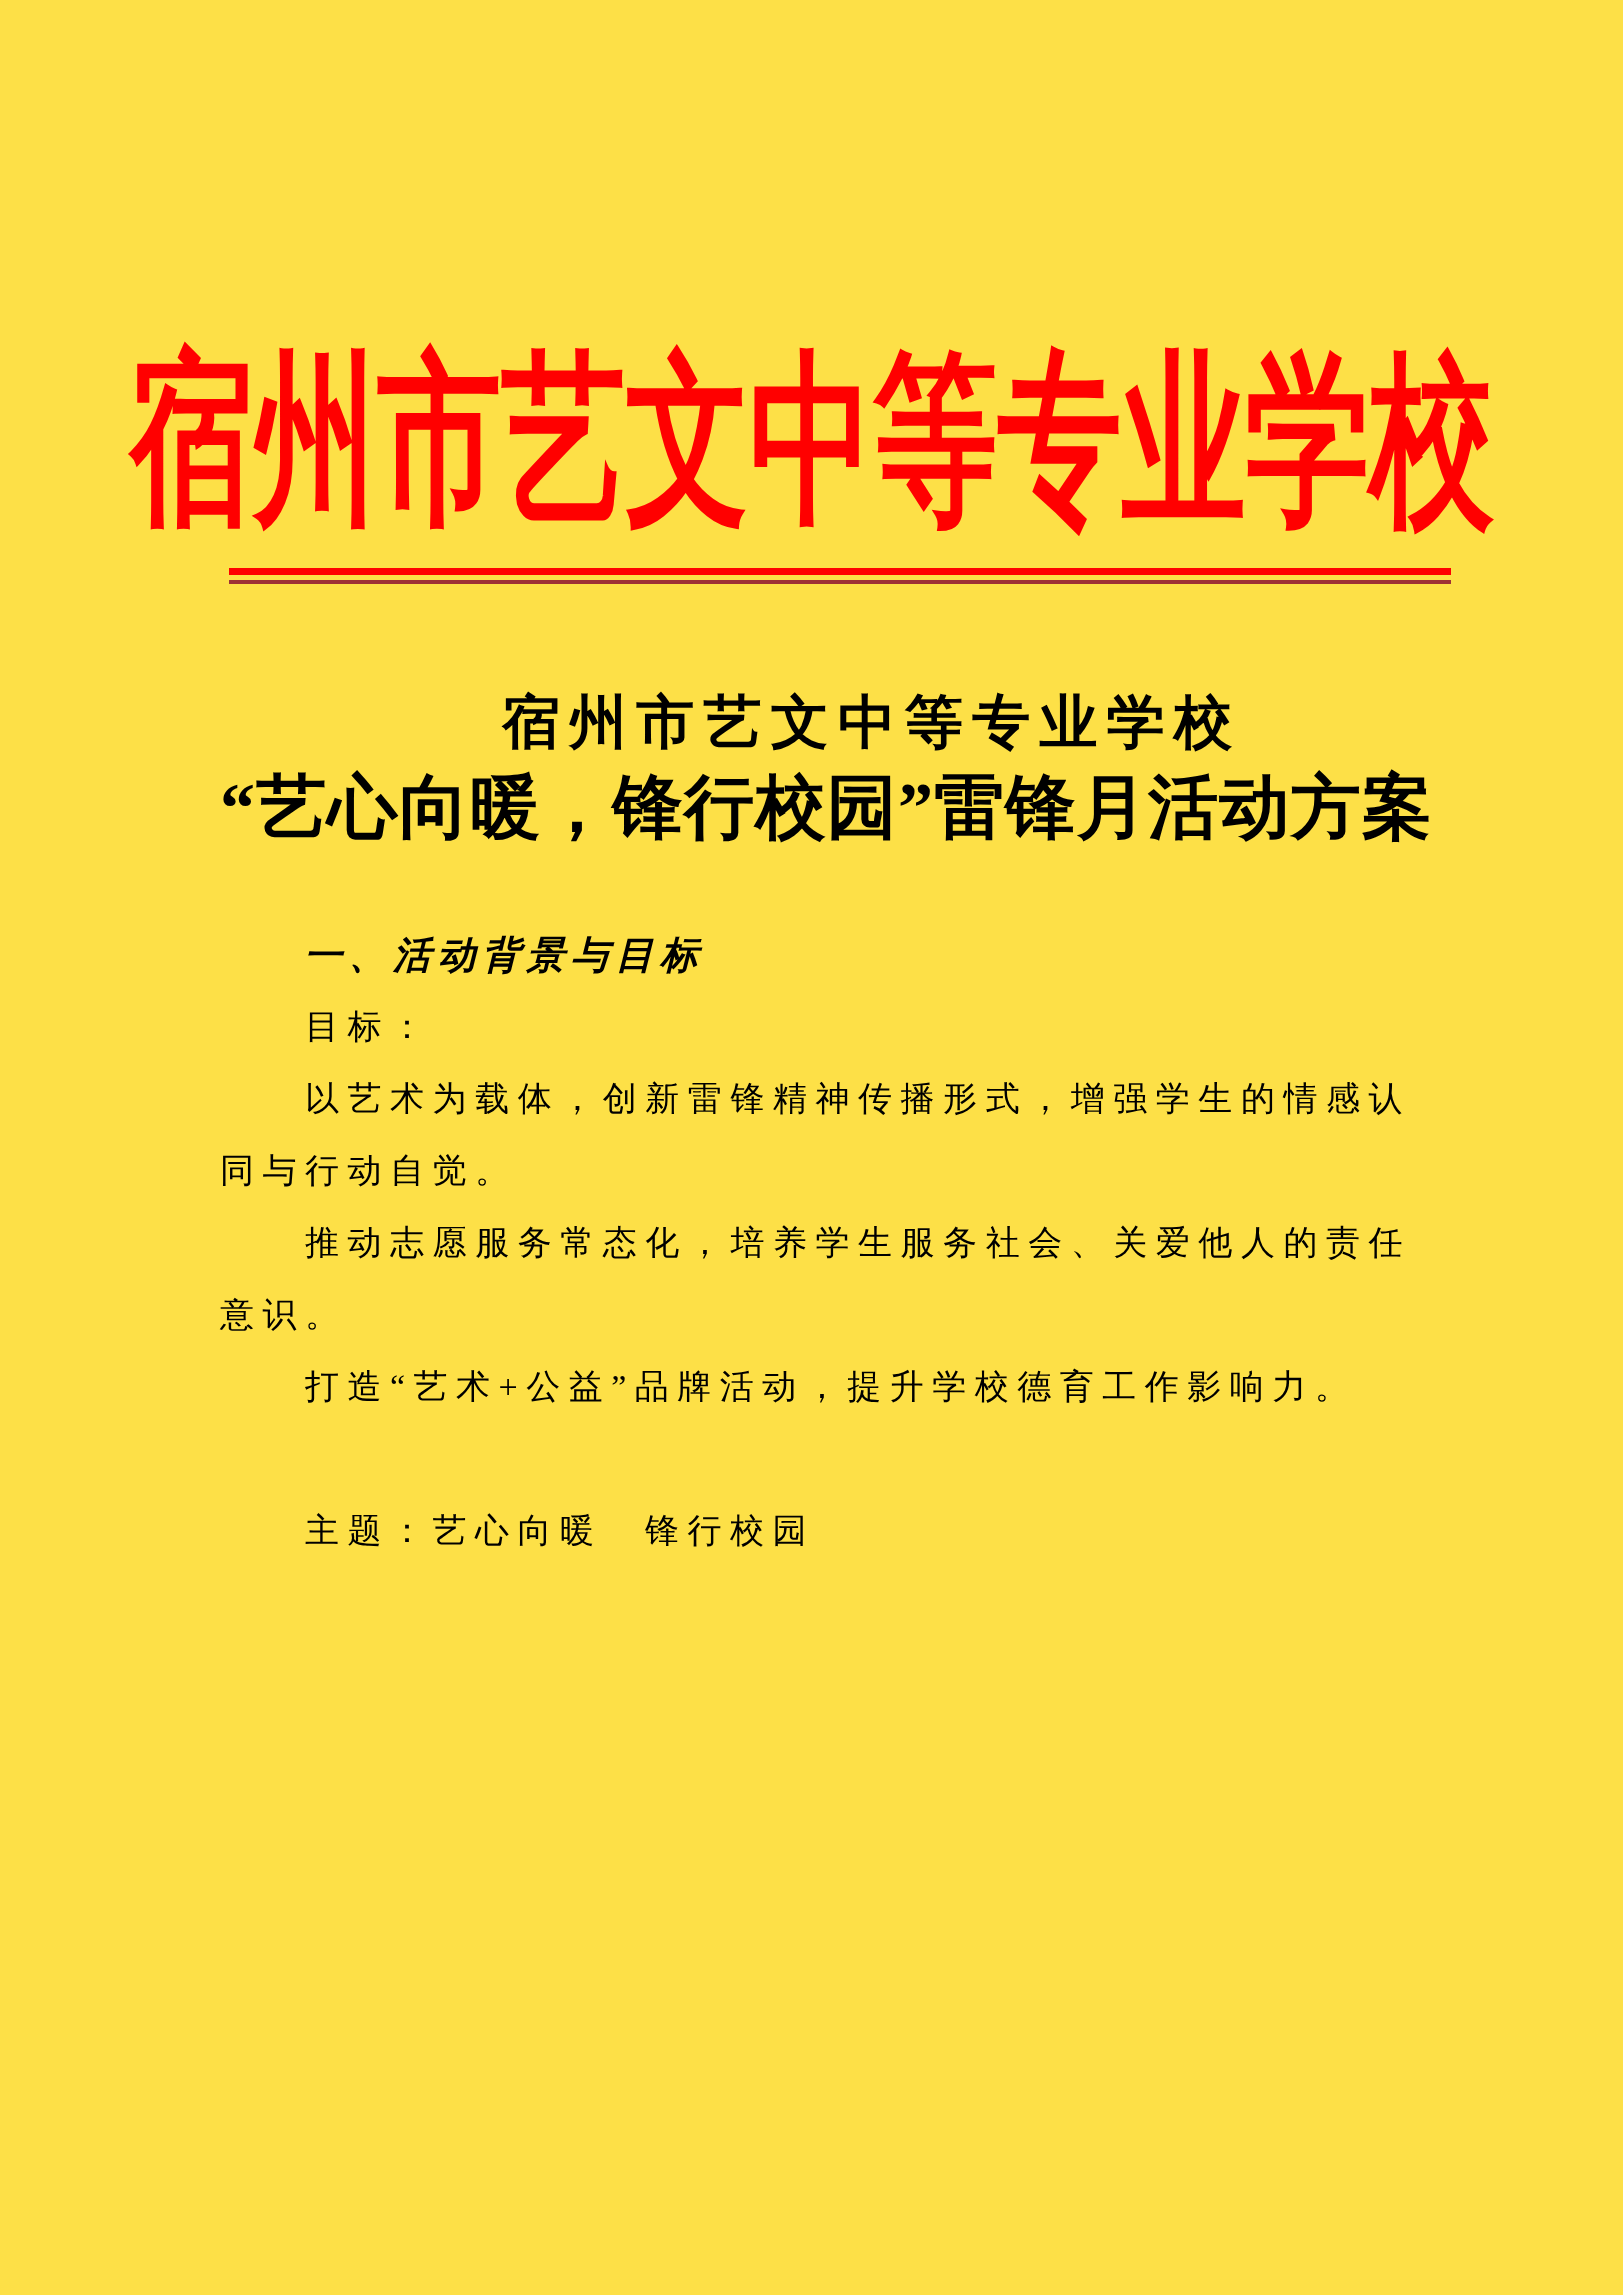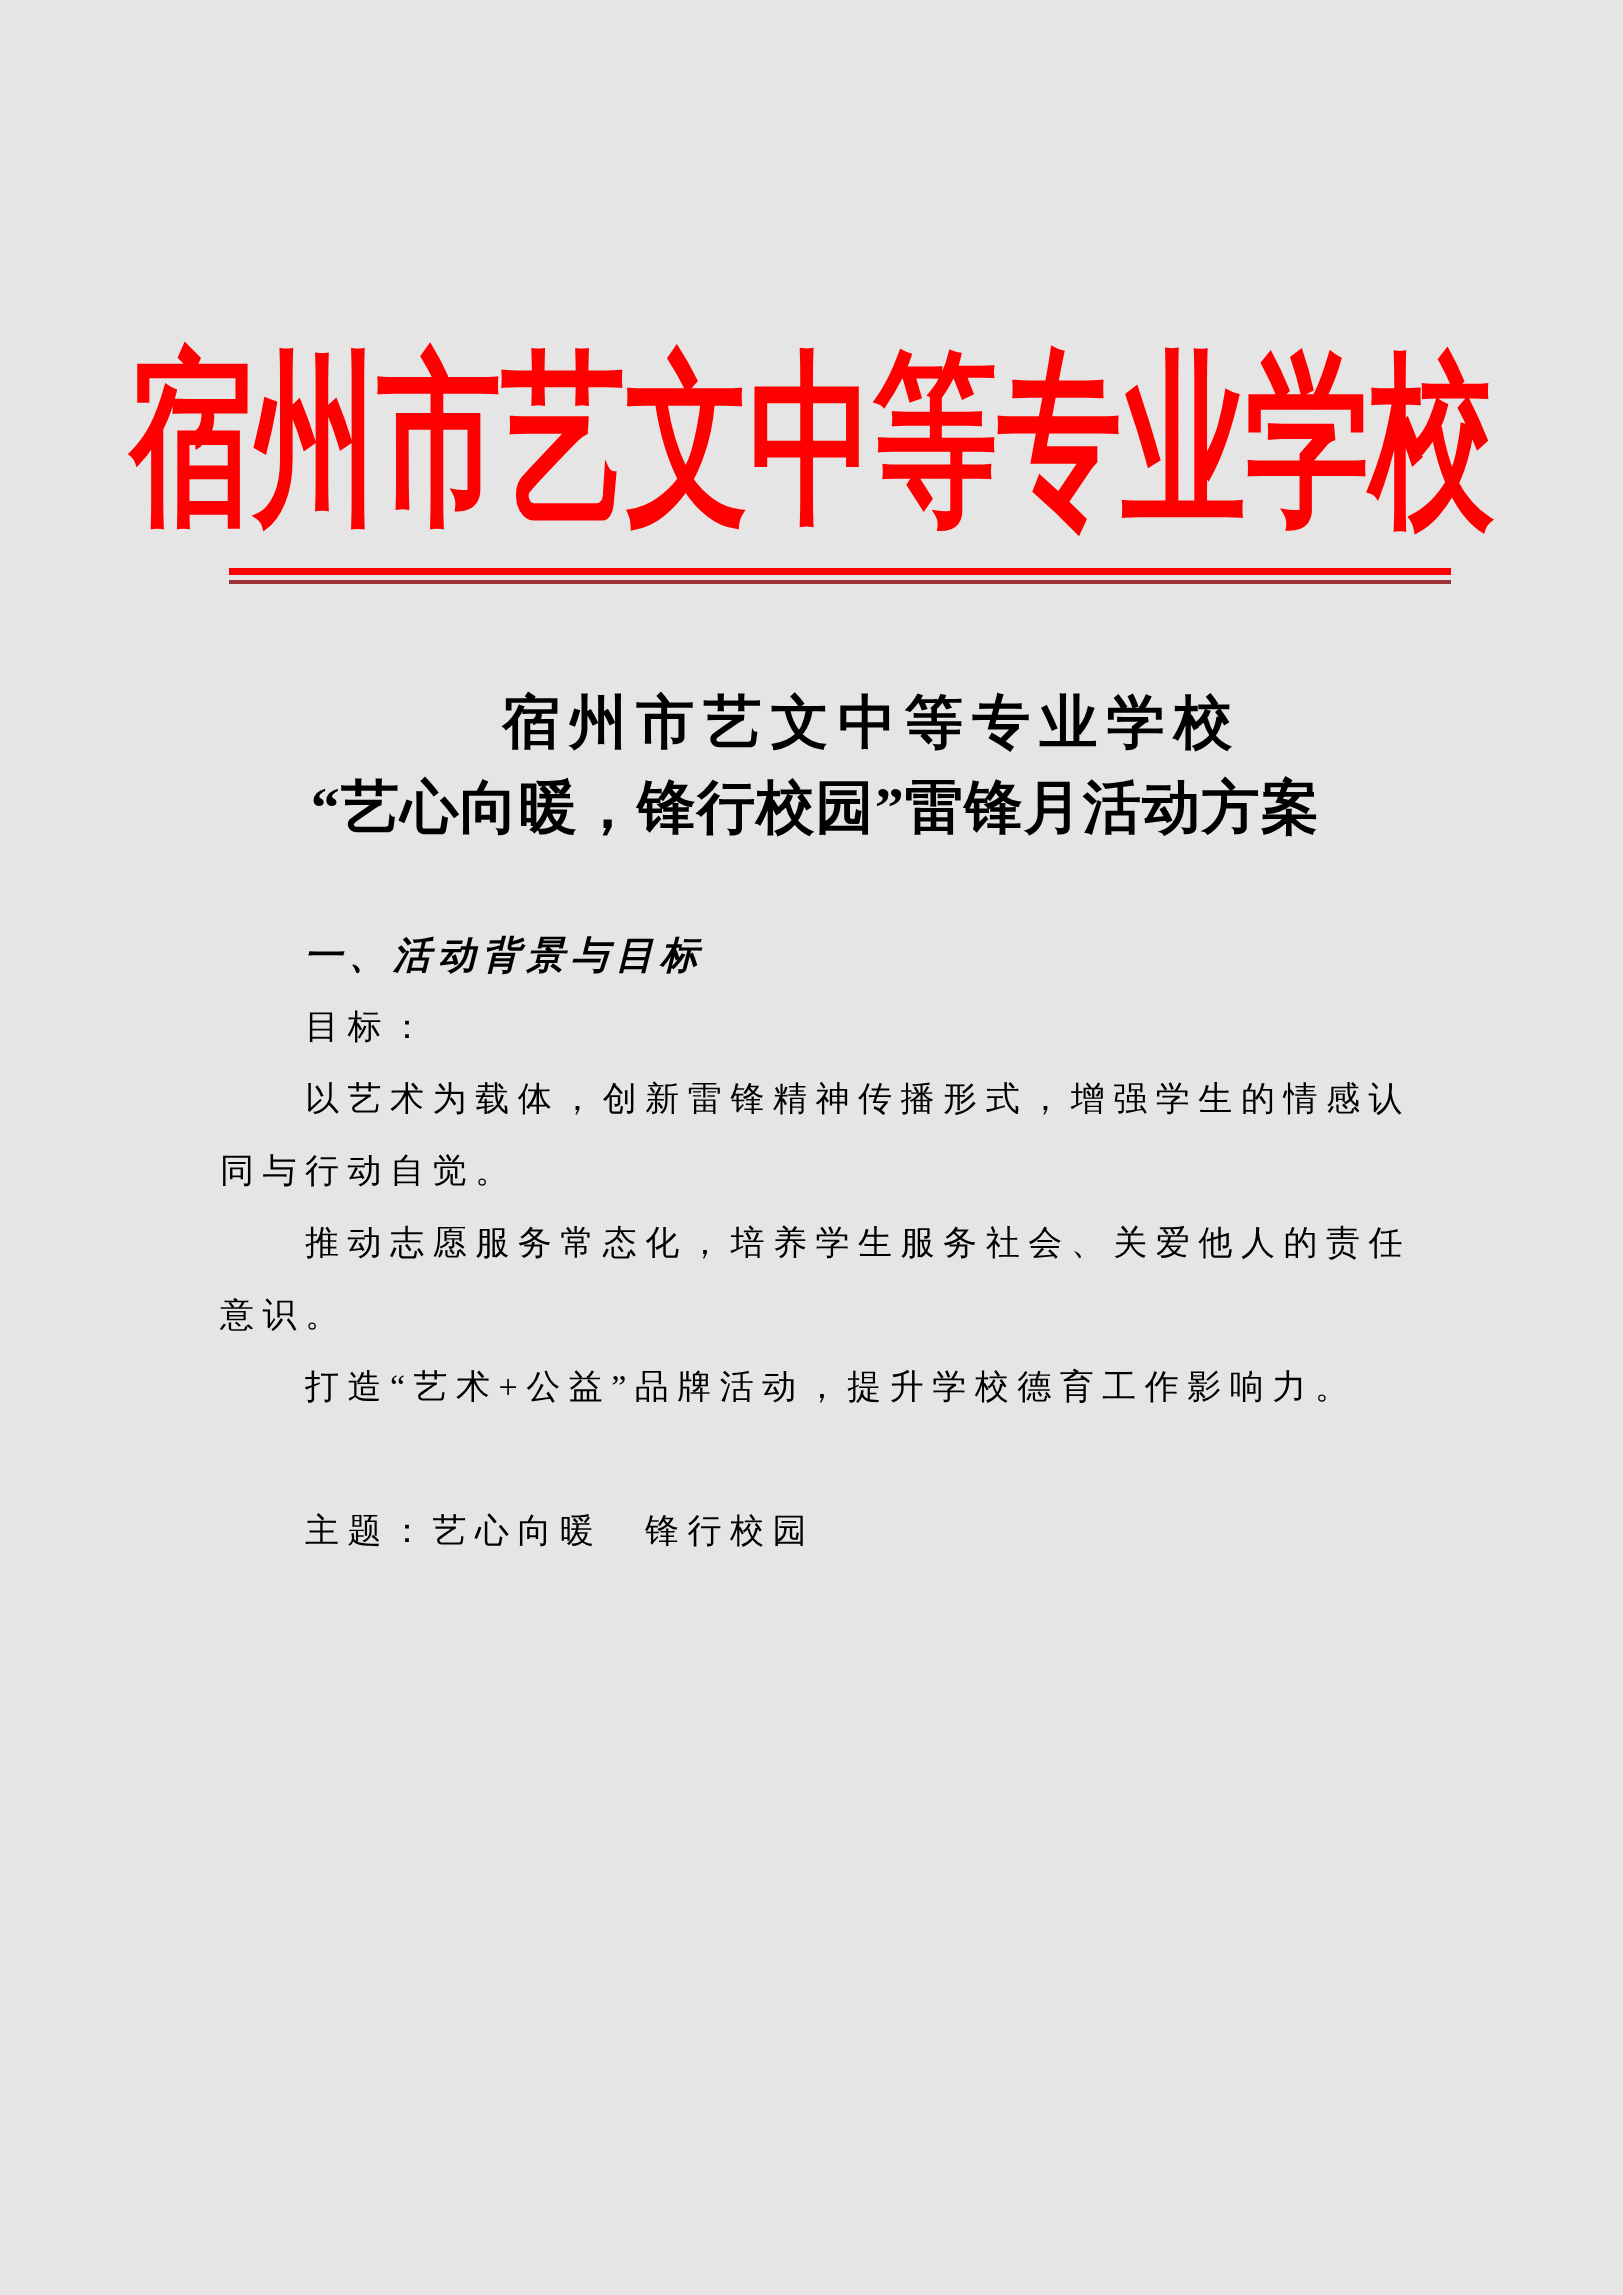--- a/index.html
+++ b/index.html
@@ -4,21 +4,21 @@
 <style>
   html, body {
     margin: 0;
     padding: 0;
     background: #ffffff;
   }
   .page {
     position: relative;
     width: 1623px;
     height: 2295px;
-    background: #e5e5e5;
+    background: #fde047;
     overflow: hidden;
     font-family: "Liberation Serif", serif;
     color: #000000;
   }
 
   
   .letterhead {
     position: absolute;
     top: 337px;
     left: 0;
@@ -66,21 +66,21 @@
     font-weight: bold;
   }
   .title-l1 {
     font-size: 58px;
     line-height: 85px;
     letter-spacing: 9.2px;
     transform: translateX(56px);
     white-space: nowrap;
   }
   .title-l2 {
-    font-size: 58px;
+    font-size: 70px;
     line-height: 85px;
     letter-spacing: 1.3px;
     white-space: nowrap;
   }
 
   
   .content {
     position: absolute;
     top: 919px;
     left: 220px;

